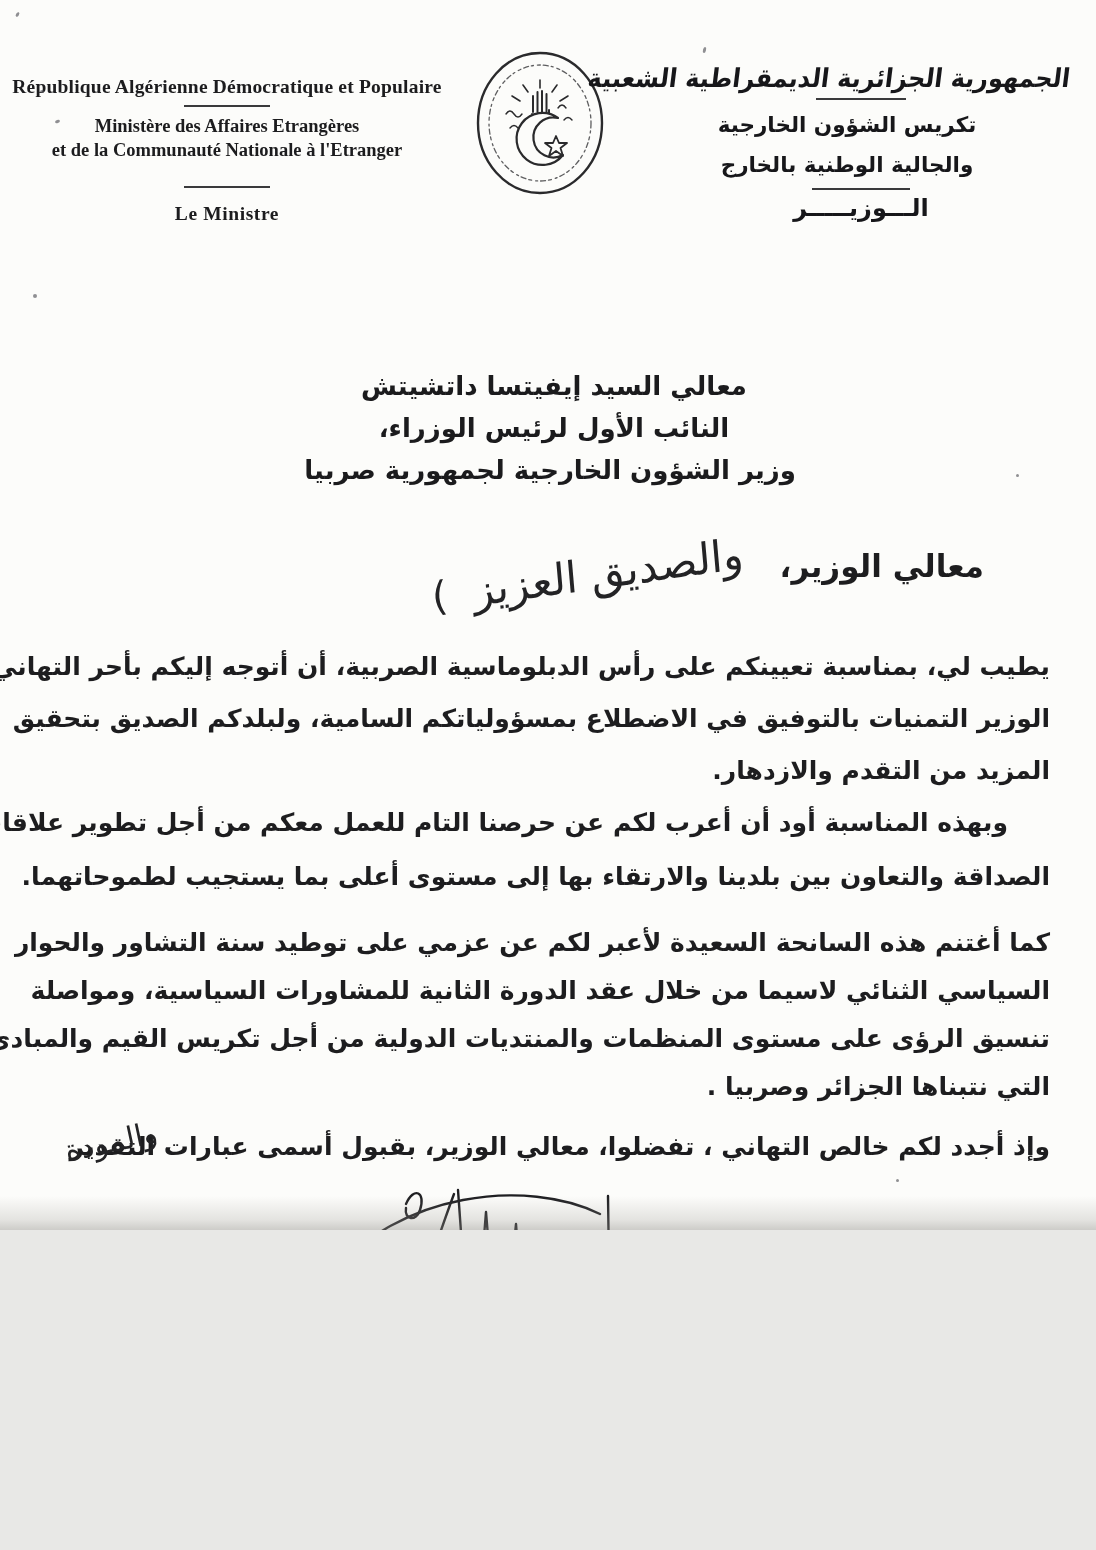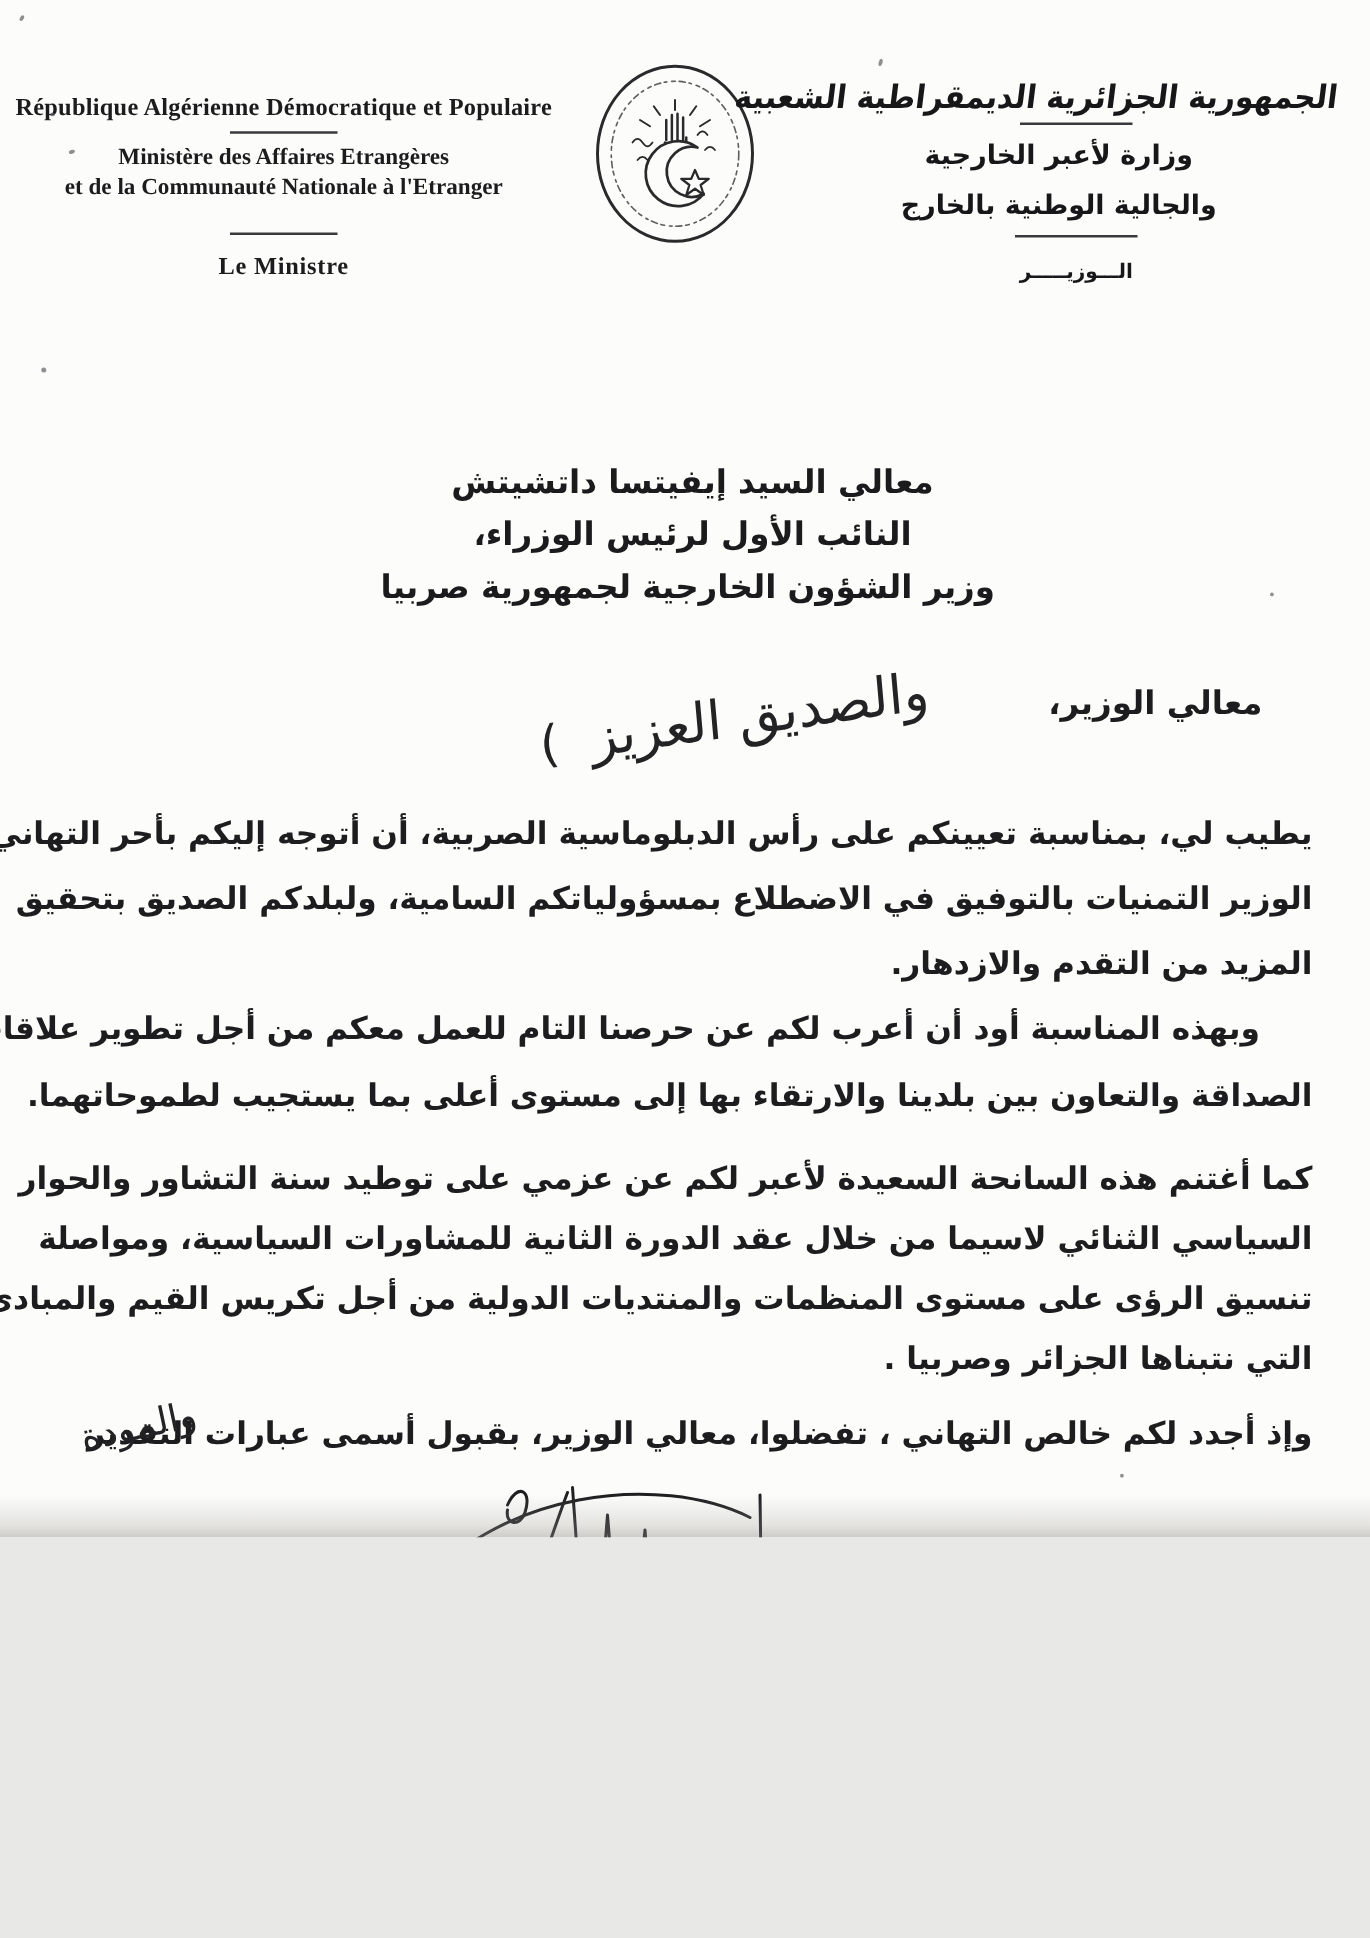--- a/index.html
+++ b/index.html
@@ -30,34 +30,34 @@
   .hdr-ar{
     position:absolute;right:26px;top:64px;width:446px;
     text-align:center;direction:rtl;
     font-weight:bold;color:#17171a;
   }
   .hdr-ar .country{font-size:24px;transform:skewX(-7deg) scaleY(1.08);white-space:nowrap;}
   .hdr-ar .rule1{width:90px;margin:6px auto 12px;transform:translateX(14px);border-top-width:2px;}
   .hdr-ar .l1{font-size:21.5px;margin-bottom:15px;}
   .hdr-ar .l2{font-size:21.5px;}
   .hdr-ar .rule2{width:98px;margin:11px auto 0;transform:translateX(14px);border-top-width:2px;}
-  .hdr-ar .title{font-size:16px;margin-top:17px;transform:translateX(14px);}
+  .hdr-ar .title{font-size:24px;margin-top:4px;transform:translateX(14px);}
   
   .emblem{position:absolute;left:472px;top:48px;}
   
   .addressee{
     position:absolute;left:300px;top:371px;width:496px;
     text-align:center;direction:rtl;font-weight:bold;
     font-size:26px;color:#1b1b1d;
   }
   .addressee div{margin-bottom:12px;white-space:nowrap;margin-left:12px;}
   
   .salut-printed{
-    position:absolute;right:86px;top:548px;
-    direction:rtl;font-weight:bold;font-size:26px;white-space:nowrap;
+    position:absolute;right:112px;top:548px;
+    direction:rtl;font-weight:bold;font-size:31px;white-space:nowrap;
   }
   .salut-hand{
     position:absolute;left:432px;top:542px;width:470px;height:110px;
     display:flex;align-items:center;gap:26px;
     transform:rotate(-8deg) skewX(-3deg);transform-origin:left center;
     color:#232325;
   }
   .salut-hand .paren{font-size:40px;font-weight:400;}
   .salut-hand .txt{direction:rtl;font-size:43px;font-weight:400;white-space:nowrap;}
   
@@ -121,21 +121,21 @@
         <path stroke-width="2.2" fill="#fcfcfa" d="M86 70 A26 26 0 1 0 91 107 A20 20 0 1 1 86 70 Z"></path>
 
         <path stroke-width="1.8" fill="#fcfcfa" d="M84 88 l3 7 8 0 -6.5 5 2.5 8 -7 -5 -7 5 2.5 -8 -6.5 -5 8 0 Z"></path>
       </g>
     </svg>
   </div>
 
   <div class="hdr-ar">
     <div class="country">الجمهورية الجزائرية الديمقراطية الشعبية</div>
     <div class="rule rule1"></div>
-    <div class="l1">وزارة لأعبر الخارجية</div>
+    <div class="l1">تكريس الشؤون الخارجية</div>
     <div class="l2">والجالية الوطنية بالخارج</div>
     <div class="rule rule2"></div>
     <div class="title">الـــوزيـــــر</div>
   </div>
 
   <div class="addressee">
     <div>معالي السيد إيفيتسا داتشيتش</div>
     <div>النائب الأول لرئيس الوزراء،</div>
     <div>وزير الشؤون الخارجية لجمهورية صربيا</div>
   </div>

